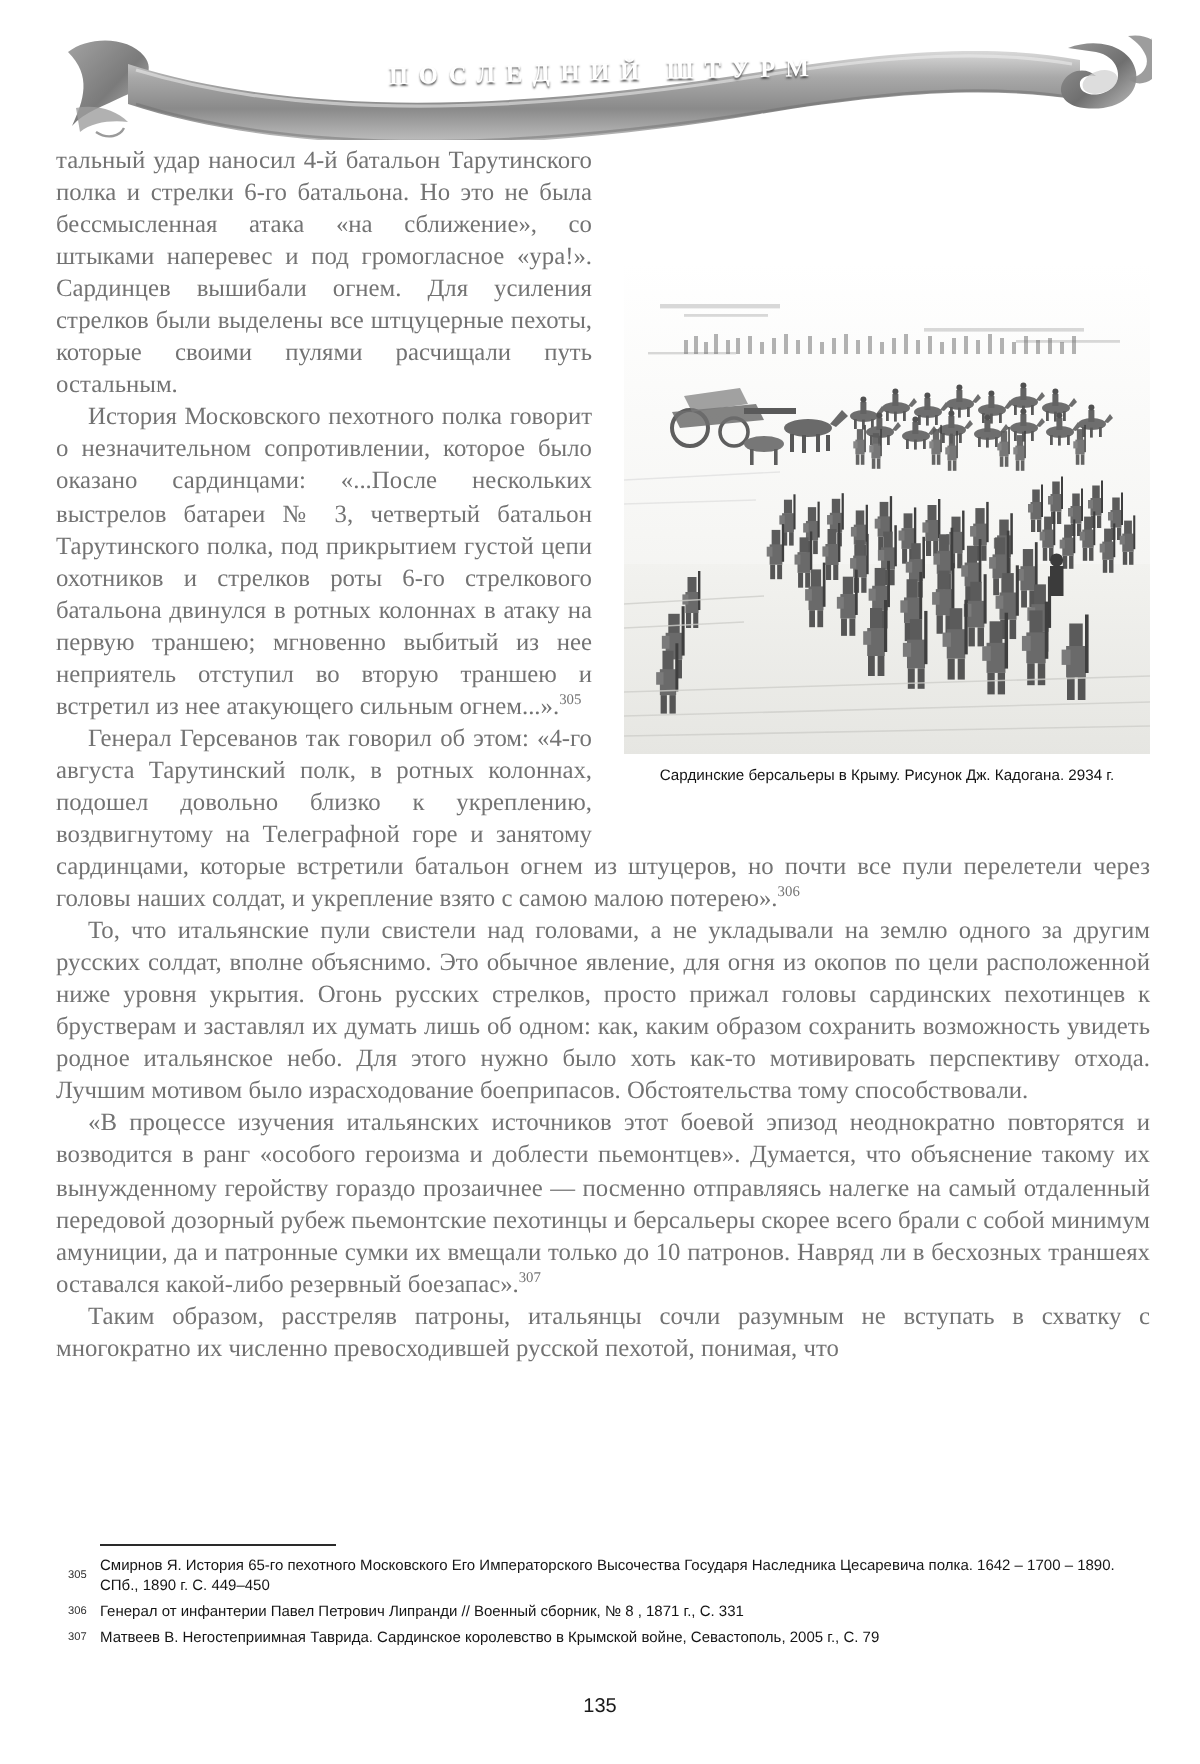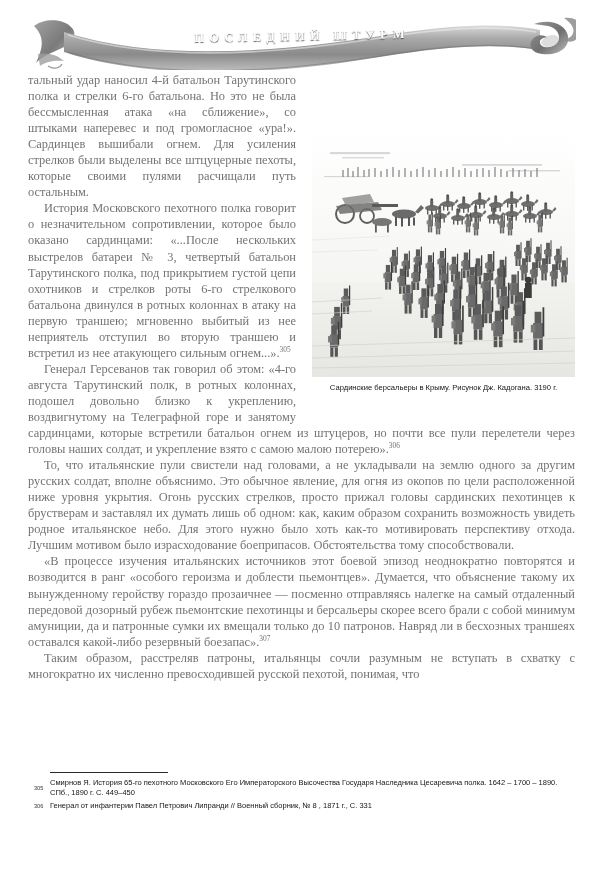--- a/index.html
+++ b/index.html
@@ -565,32 +565,37 @@
         <path d="M0 226 L263 219"></path>
         <path d="M0 236 L263 231"></path>
         <path d="M0 170 L70 166"></path>
         <path d="M0 182 L60 179"></path>
       </g>
       <g stroke="#dedede" stroke-width="0.7" opacity="0.7">
         <path d="M0 108 L78 104"></path>
         <path d="M0 120 L66 118"></path>
       </g>
     </svg>
-    <div class="figure-caption">Сардинские берсальеры в Крыму. Рисунок Дж. Кадогана. 3190 г.</div>
+    <div class="figure-caption">Сардинские берсальеры в Крыму. Рисунок Дж. Кадогана. 2934 г.</div>
   </div>
 
   <div class="footnotes">
     <div class="fn-rule"></div>
 
     <div class="fn-item">
       <div class="fn-marker">305</div>
       <div class="fn-text">Смирнов Я. История 65-го пехотного Московского Его Императорского Высочества Государя Наследника Цесаревича полка. 1642 – 1700 – 1890. СПб., 1890 г. С. 449–450</div>
     </div>
 
     <div class="fn-item">
       <div class="fn-marker">306</div>
       <div class="fn-text">Генерал от инфантерии Павел Петрович Липранди // Военный сборник, № 8 , 1871 г., С. 331</div>
     </div>
 
+    <div class="fn-item">
+      <div class="fn-marker">307</div>
+      <div class="fn-text">Матвеев В. Негостеприимная Таврида. Сардинское королевство в Крымской войне, Севастополь, 2005 г., С. 79</div>
+    </div>
   </div>
 
+  <div class="page-number">135</div>
 
 </div>
 
 </body></html>

